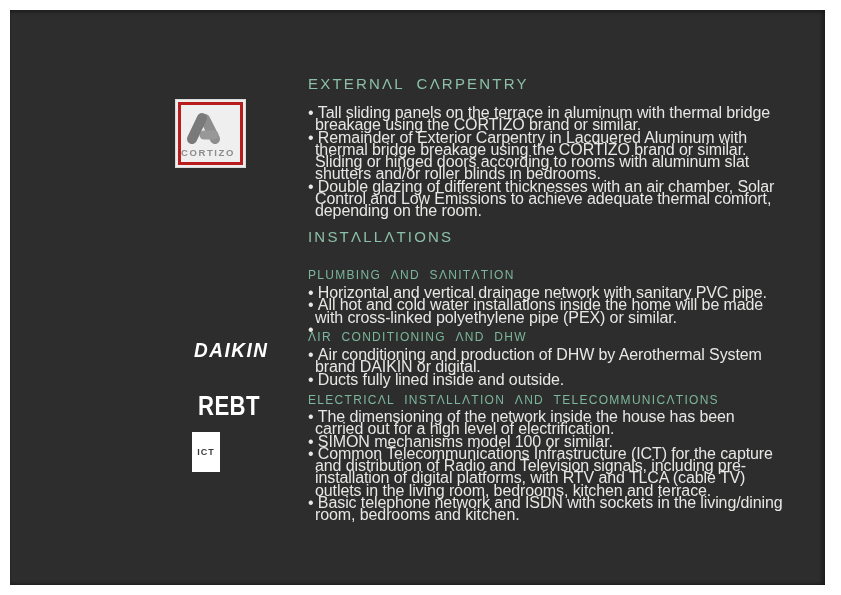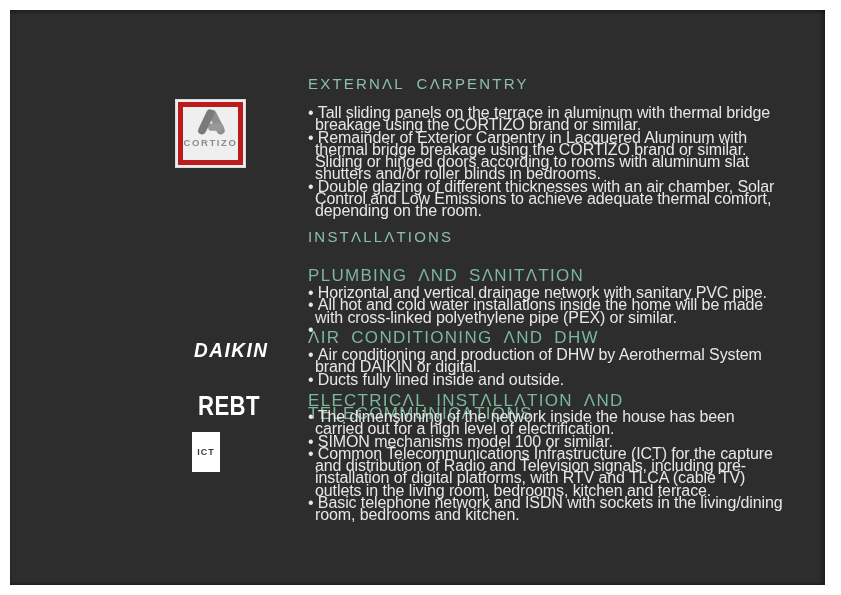--- a/index.html
+++ b/index.html
@@ -14,40 +14,40 @@
   }
   
   .text-col{position:absolute;left:298px;top:0;width:476px;}
   .h1{
     position:absolute;left:0;
     font-size:15px;line-height:20px;color:#8cc0a9;
     letter-spacing:2.2px;word-spacing:6px;font-weight:400;
   }
   .h2{
     position:absolute;left:0;
-    font-size:17px;line-height:13px;color:#7cb69c;
+    font-size:12px;line-height:13px;color:#7cb69c;
     letter-spacing:1.3px;word-spacing:5px;font-weight:400;
   }
   ul.bullets{
     position:absolute;left:0;margin:0;padding:0;list-style:none;
     font-size:16px;line-height:12.3px;color:#e7e7e5;letter-spacing:-0.1px;
     width:476px;
   }
   ul.bullets li{padding-left:7px;text-indent:-7px;}
   ul.bullets li::before{content:"\2022\00a0";}
   
   .cortizo-box{
     position:absolute;left:165px;top:89px;width:71px;height:69px;
     background:#ededed;box-sizing:border-box;padding:3px;
     box-shadow:0 0 0 1px #d9d9d9 inset;
   }
   .cortizo-inner{
-    width:100%;height:100%;box-sizing:border-box;border:5px solid #b91c1c;
-    display:flex;flex-direction:column;align-items:center;justify-content:flex-end;
-    padding-bottom:12px;background:#efefef;
+    width:100%;height:100%;box-sizing:border-box;border:3px solid #b91c1c;
+    display:flex;flex-direction:column;justify-content:flex-end;
+    padding-bottom:4px;background:#efefef;
   }
   .cortizo-glyph{margin-bottom:2px;}
   .cortizo-label{
     font-size:9.5px;font-weight:bold;color:#8c8c8c;letter-spacing:1.6px;line-height:10px;
   }
   .daikin-logo{
     position:absolute;left:147px;top:328px;width:110px;height:25px;
     display:flex;align-items:center;gap:32px;
   }
   .daikin-flag{

